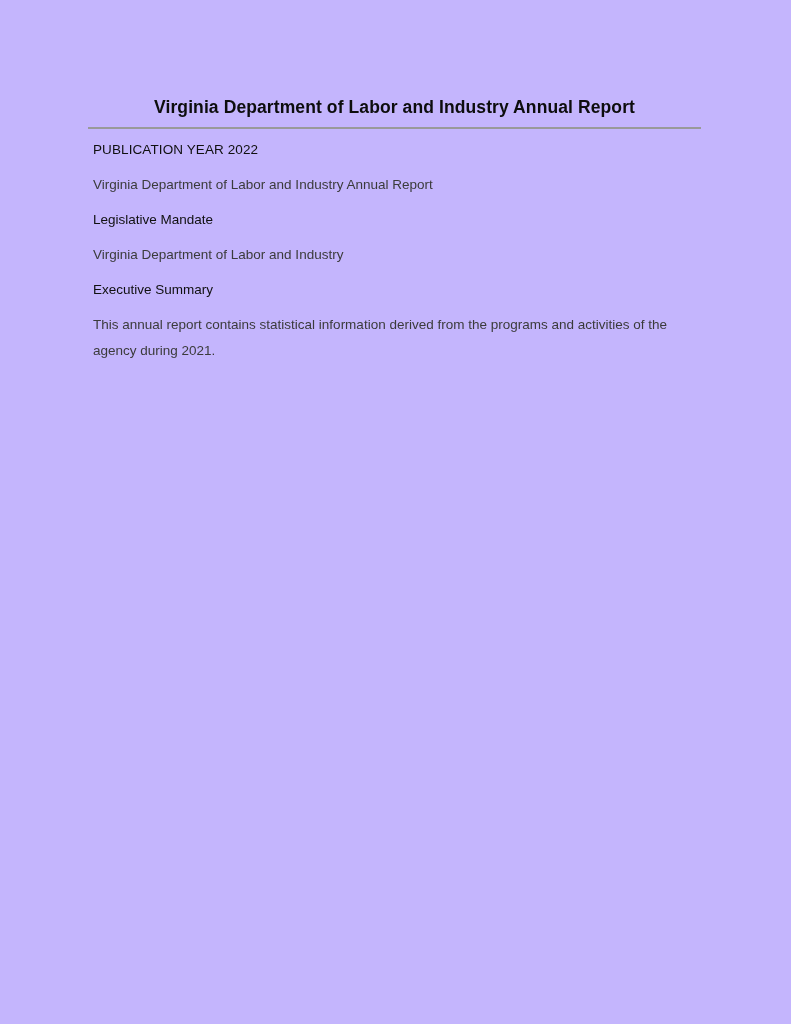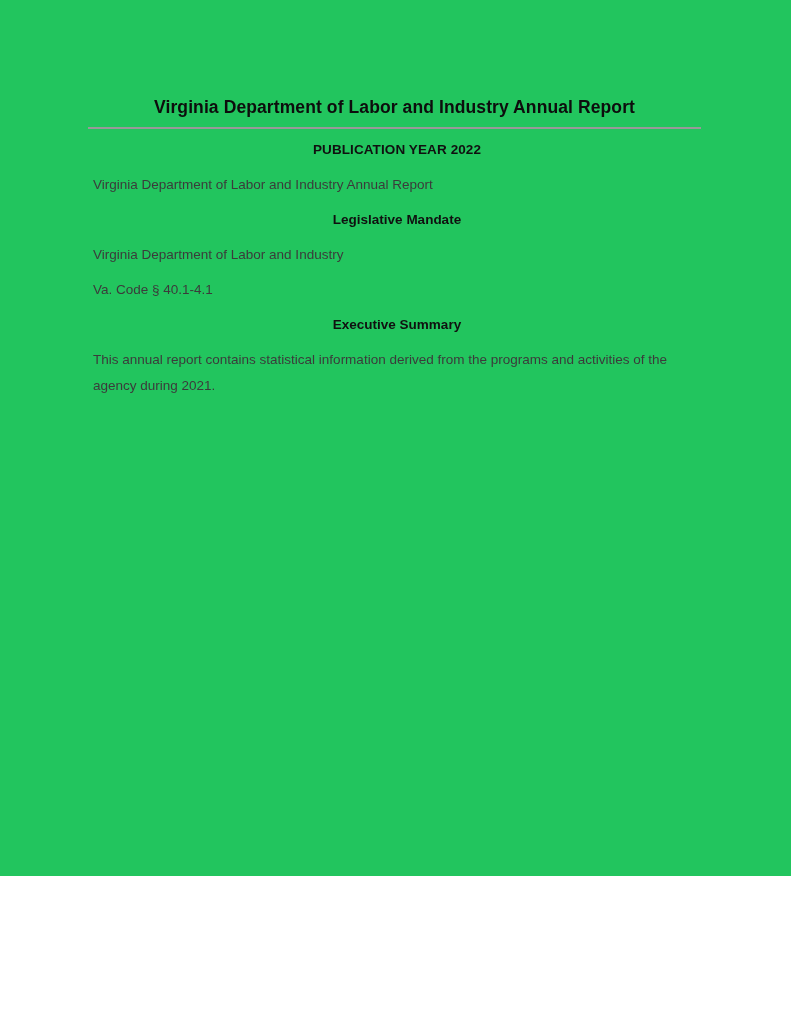--- a/index.html
+++ b/index.html
@@ -3,22 +3,22 @@
 <meta charset="utf-8">
 <style>
   html, body {
     margin: 0;
     padding: 0;
     background: #ffffff;
   }
   .page {
     position: relative;
     width: 791px;
-    height: 876px;
-    background: #22c55e;
+    height: 1024px;
+    background: #c4b5fd;
     font-family: "Liberation Sans", "DejaVu Sans", sans-serif;
     overflow: hidden;
   }
   .content {
     position: absolute;
     left: 88px;
     top: 96px;
     width: 613px;
   }
   .doc-title {
@@ -35,23 +35,22 @@
     height: 2px;
     background: #999999;
     margin: 0 0 8px 0;
   }
   .block {
     margin: 0 0 9px 5px;
     font-size: 13.5px;
     line-height: 26px;
   }
   .heading {
-    font-weight: 700;
+    font-weight: 400;
     color: #101010;
-    text-align: center;
   }
   .allcaps {
     letter-spacing: 0.1px;
   }
   .value {
     color: #3b3b3b;
     max-width: 600px;
   }
 </style>
 </head>
@@ -67,20 +66,19 @@
     <p class="block heading allcaps">PUBLICATION YEAR 2022</p>
 
 
     <p class="block value">Virginia Department of Labor and Industry Annual Report</p>
 
 
     <p class="block heading">Legislative Mandate</p>
 
     <p class="block value">Virginia Department of Labor and Industry</p>
 
-    <p class="block value">Va. Code § 40.1-4.1</p>
 
     <p class="block heading">Executive Summary</p>
 
     <p class="block value">This annual report contains statistical information derived from the programs and activities of the agency during 2021.</p>
 
   </div>
 </div>
 
 </body></html>

